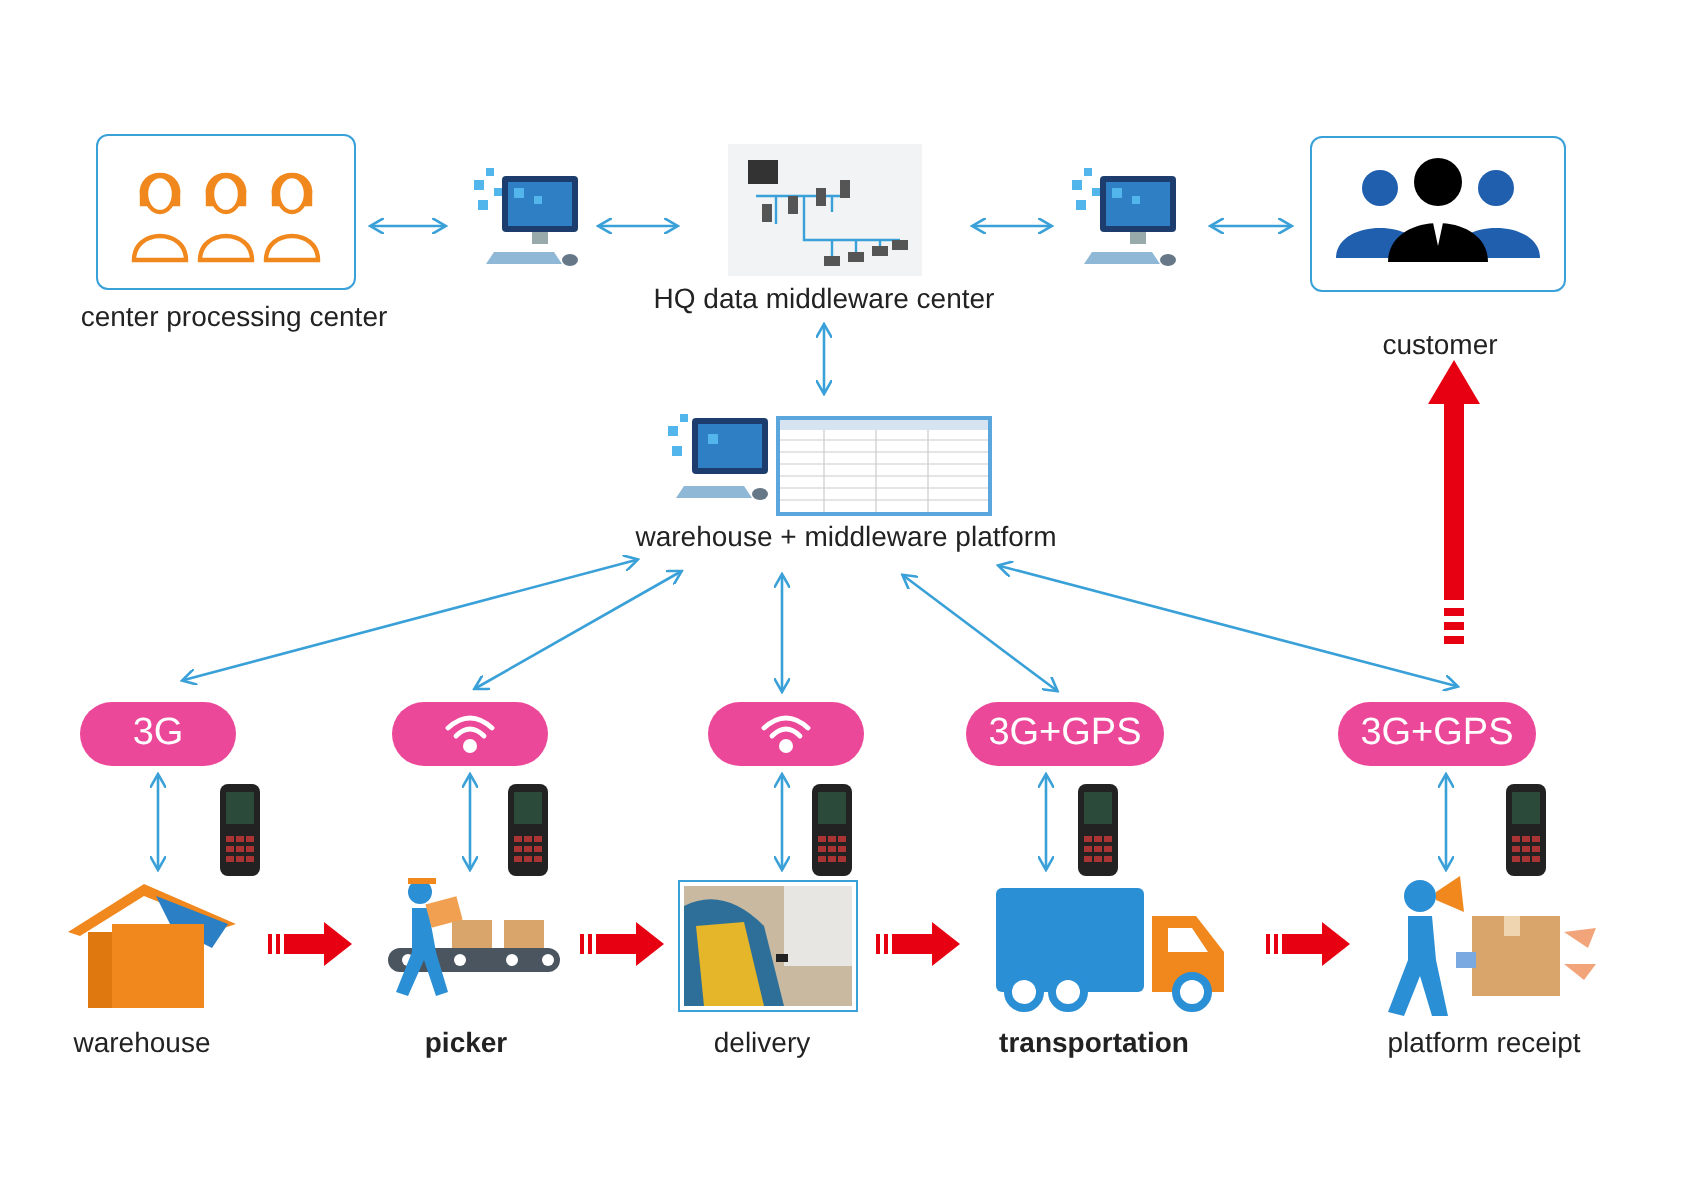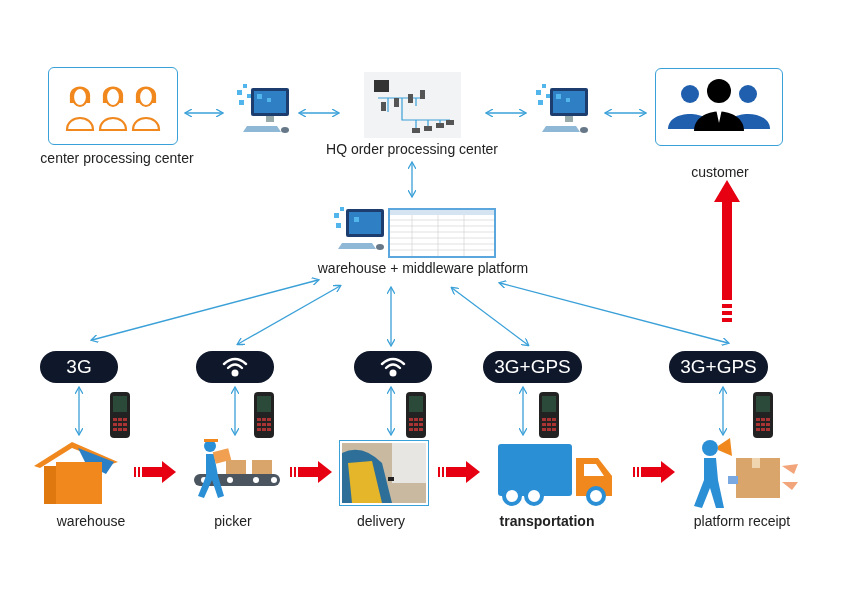--- a/index.html
+++ b/index.html
@@ -1,20 +1,20 @@
 <!DOCTYPE html>
 <html><head>
 <meta charset="utf-8">
 <style>
   html,body{margin:0;padding:0;background:#fff;}
   body{width:842px;height:595px;position:relative;overflow:hidden;font-family:"Liberation Sans","DejaVu Sans",sans-serif;color:#222;}
   .abs{position:absolute;}
   .label{position:absolute;font-size:14px;color:#222;text-align:center;white-space:nowrap;transform:translateX(-50%);}
   .box{position:absolute;border:1.5px solid #3aa0d8;border-radius:6px;background:#fff;}
-  .pill{position:absolute;background:#0f172a;color:#fff;border-radius:16px;height:32px;display:flex;align-items:center;justify-content:center;font-size:19px;font-weight:normal;}
+  .pill{position:absolute;background:#ec4899;color:#fff;border-radius:16px;height:32px;display:flex;align-items:center;justify-content:center;font-size:19px;font-weight:normal;}
   svg.layer{position:absolute;left:0;top:0;}
 </style>
 </head>
 <body>
 
 <svg class="layer" width="842" height="595">
   <defs>
     <marker id="ah" markerWidth="8" markerHeight="8" refX="6" refY="4" orient="auto-start-reverse" markerUnits="userSpaceOnUse">
       <path d="M0,0 L7,4 L0,8" fill="none" stroke="#3aa0d8" stroke-width="1.3"></path>
     </marker>
@@ -104,21 +104,21 @@
         <rect x="30" y="26" width="5" height="9"></rect>
         <rect x="44" y="22" width="5" height="9"></rect>
         <rect x="56" y="18" width="5" height="9"></rect>
         <rect x="48" y="56" width="8" height="5"></rect>
         <rect x="60" y="54" width="8" height="5"></rect>
         <rect x="72" y="51" width="8" height="5"></rect>
         <rect x="82" y="48" width="8" height="5"></rect>
       </g>
   </svg>
 </div>
-<div class="label" style="left:412px;top:141px;">HQ order processing center</div>
+<div class="label" style="left:412px;top:141px;">HQ data middleware center</div>
 
 <div class="box" style="left:655px;top:68px;width:126px;height:76px;">
   <svg width="126" height="76">
     <circle cx="34" cy="25" r="9" fill="#1f5fae"></circle>
       <path d="M12,60 C12,40 56,40 56,60 Z" fill="#1f5fae"></path>
     <circle cx="92" cy="25" r="9" fill="#1f5fae"></circle>
       <path d="M70,60 C70,40 114,40 114,60 Z" fill="#1f5fae"></path>
     <circle cx="63" cy="22" r="12" fill="#000"></circle>
       <path d="M38,62 C38,36 88,36 88,62 Z" fill="#000"></path>
     <path d="M60,40 L66,40 L63,54 Z" fill="#fff"></path>
@@ -260,38 +260,38 @@
       <rect x="14" y="36" width="4" height="3"></rect>
     </g>
   </svg>
 
 <svg class="abs" style="left:30px;top:436px;" width="90" height="70">
   <path d="M4,30 L42,6 L88,26 L82,28 L42,12 L10,32 Z" fill="#f0881e"></path>
   <path d="M48,12 L84,26 L76,38 L56,28 Z" fill="#2b7fc4"></path>
   <rect x="26" y="26" width="46" height="42" fill="#f0881e"></rect>
     <rect x="14" y="30" width="12" height="38" fill="#e07810"></rect>
 </svg>
-<div class="label" style="left:71px;top:513px;margin-left:20px;">warehouse</div>
+<div class="label" style="left:71px;top:513px;">warehouse</div>
 
 <svg class="abs" style="left:190px;top:436px;" width="92" height="66">
   <rect x="4" y="38" width="86" height="12" rx="6" fill="#4a5560"></rect>
   <g fill="#fff">
       <circle cx="14" cy="44" r="3"></circle>
       <circle cx="40" cy="44" r="3"></circle>
       <circle cx="66" cy="44" r="3"></circle>
       <circle cx="84" cy="44" r="3"></circle>
     </g>
   <rect x="36" y="24" width="20" height="14" fill="#d9a56a"></rect>
     <rect x="62" y="24" width="20" height="14" fill="#d9a56a"></rect>
   <circle cx="20" cy="10" r="6" fill="#2b8fd6"></circle>
     <path d="M14,6 L28,6 L28,3 L14,3 Z" fill="#f0881e"></path>
   <path d="M16,18 L24,18 L28,40 L34,60 L28,62 L22,44 L14,62 L8,60 L16,40 Z" fill="#2b8fd6"></path>
   <rect x="24" y="14" width="16" height="12" fill="#f0a050" transform="rotate(-15 32 20)"></rect>
 </svg>
-<div class="label" style="left:233px;top:513px;">picker</div>
+<div class="label" style="left:233px;top:513px;font-weight:bold;">picker</div>
 
 <div class="abs" style="left:339px;top:440px;width:84px;height:60px;border:1.5px solid #3aa0d8;padding:2px;background:#fff;">
   <svg width="84" height="60">
       <rect width="84" height="60" fill="#c9b9a0"></rect>
       <rect x="50" y="0" width="34" height="40" fill="#e8e6e2"></rect>
       <path d="M0,10 Q20,0 40,20 L50,60 L0,60 Z" fill="#2d6f98"></path>
       <path d="M6,20 L30,18 L40,60 L10,60 Z" fill="#e6b62a"></path>
       <rect x="46" y="34" width="6" height="4" fill="#222"></rect>
     </svg>
 </div>

